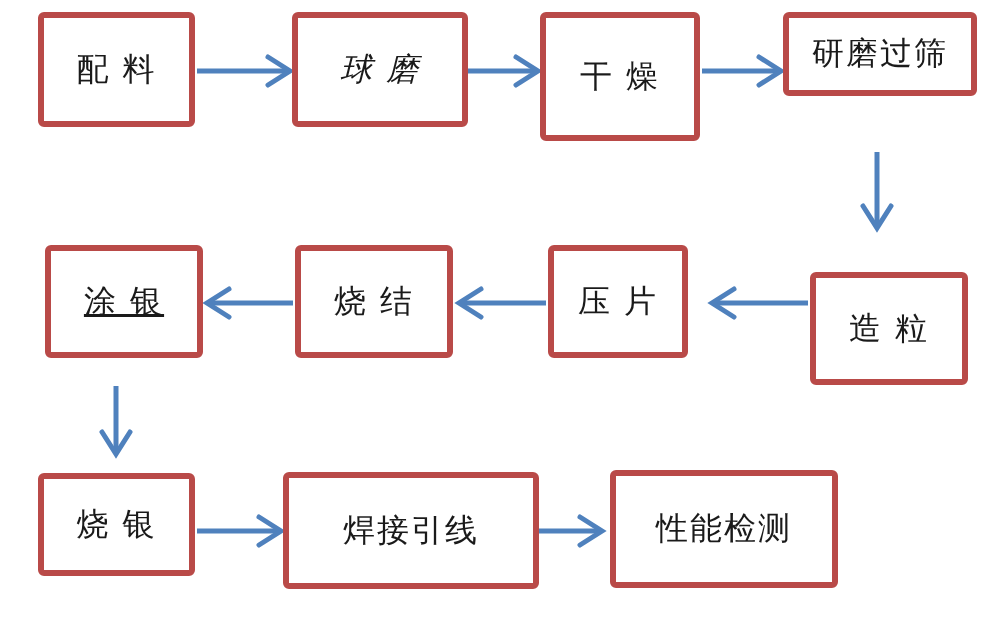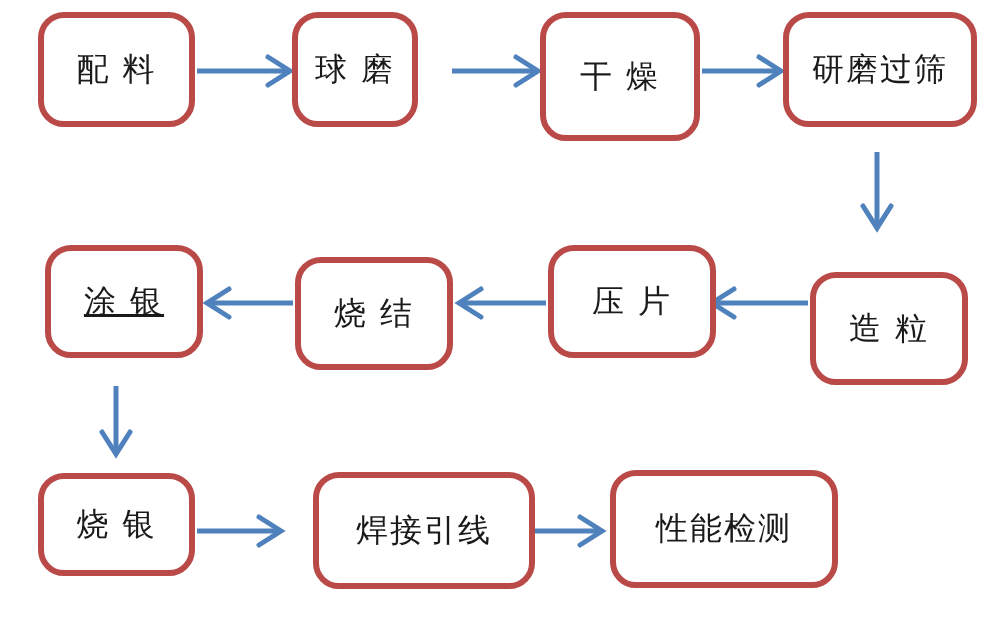--- a/index.html
+++ b/index.html
@@ -35,43 +35,43 @@
   .arrow-head-path {
     stroke: var(--arrow);
     stroke-width: 5;
     fill: none;
     stroke-linecap: round;
   }
   .node {
     position: absolute;
     box-sizing: border-box;
     border: 6px solid var(--border);
-    border-radius: 26px;
+    border-radius: 6px;
     background: var(--bg);
     display: flex;
     align-items: center;
     justify-content: center;
     font-size: 32px;
     color: var(--text);
     letter-spacing: 2px;
     white-space: nowrap;
   }
   
   #n0  { left: 38px;  top: 12px;  width: 157px; height: 115px; }
-  #n1  { left: 292px; top: 12px;  width: 126px; height: 115px; }
+  #n1  { left: 292px; top: 12px;  width: 176px; height: 115px; font-style: italic; }
   #n2  { left: 540px; top: 12px;  width: 160px; height: 129px; }
-  #n3  { left: 783px; top: 12px;  width: 194px; height: 115px; }
+  #n3  { left: 783px; top: 12px;  width: 194px; height: 84px; }
   
   #n4  { left: 810px; top: 245px; width: 158px; height: 113px; margin-top: 27px; }
-  #n5  { left: 548px; top: 245px; width: 168px; height: 113px; }
-  #n6  { left: 295px; top: 245px; width: 158px; height: 113px; margin-top: 12px; }
+  #n5  { left: 548px; top: 245px; width: 140px; height: 113px; }
+  #n6  { left: 295px; top: 245px; width: 158px; height: 113px; }
   #n7  { left: 45px;  top: 245px; width: 158px; height: 113px; text-decoration: underline; }
   
   #n8  { left: 38px;  top: 473px; width: 157px; height: 103px; }
-  #n9  { left: 283px; top: 472px; width: 222px; height: 117px; margin-left: 30px; }
+  #n9  { left: 283px; top: 472px; width: 256px; height: 117px; }
   #n10 { left: 610px; top: 470px; width: 228px; height: 118px; font-family: Liberation Mono, monospace; }
 </style>
 </head>
 <body>
 
 <div class="canvas">
 
   <svg class="arrows" viewBox="0 0 1000 626" xmlns="http://www.w3.org/2000/svg">
     <defs>
       <marker id="ah" markerUnits="userSpaceOnUse" markerWidth="34" markerHeight="36" refX="22" refY="18" orient="auto">

